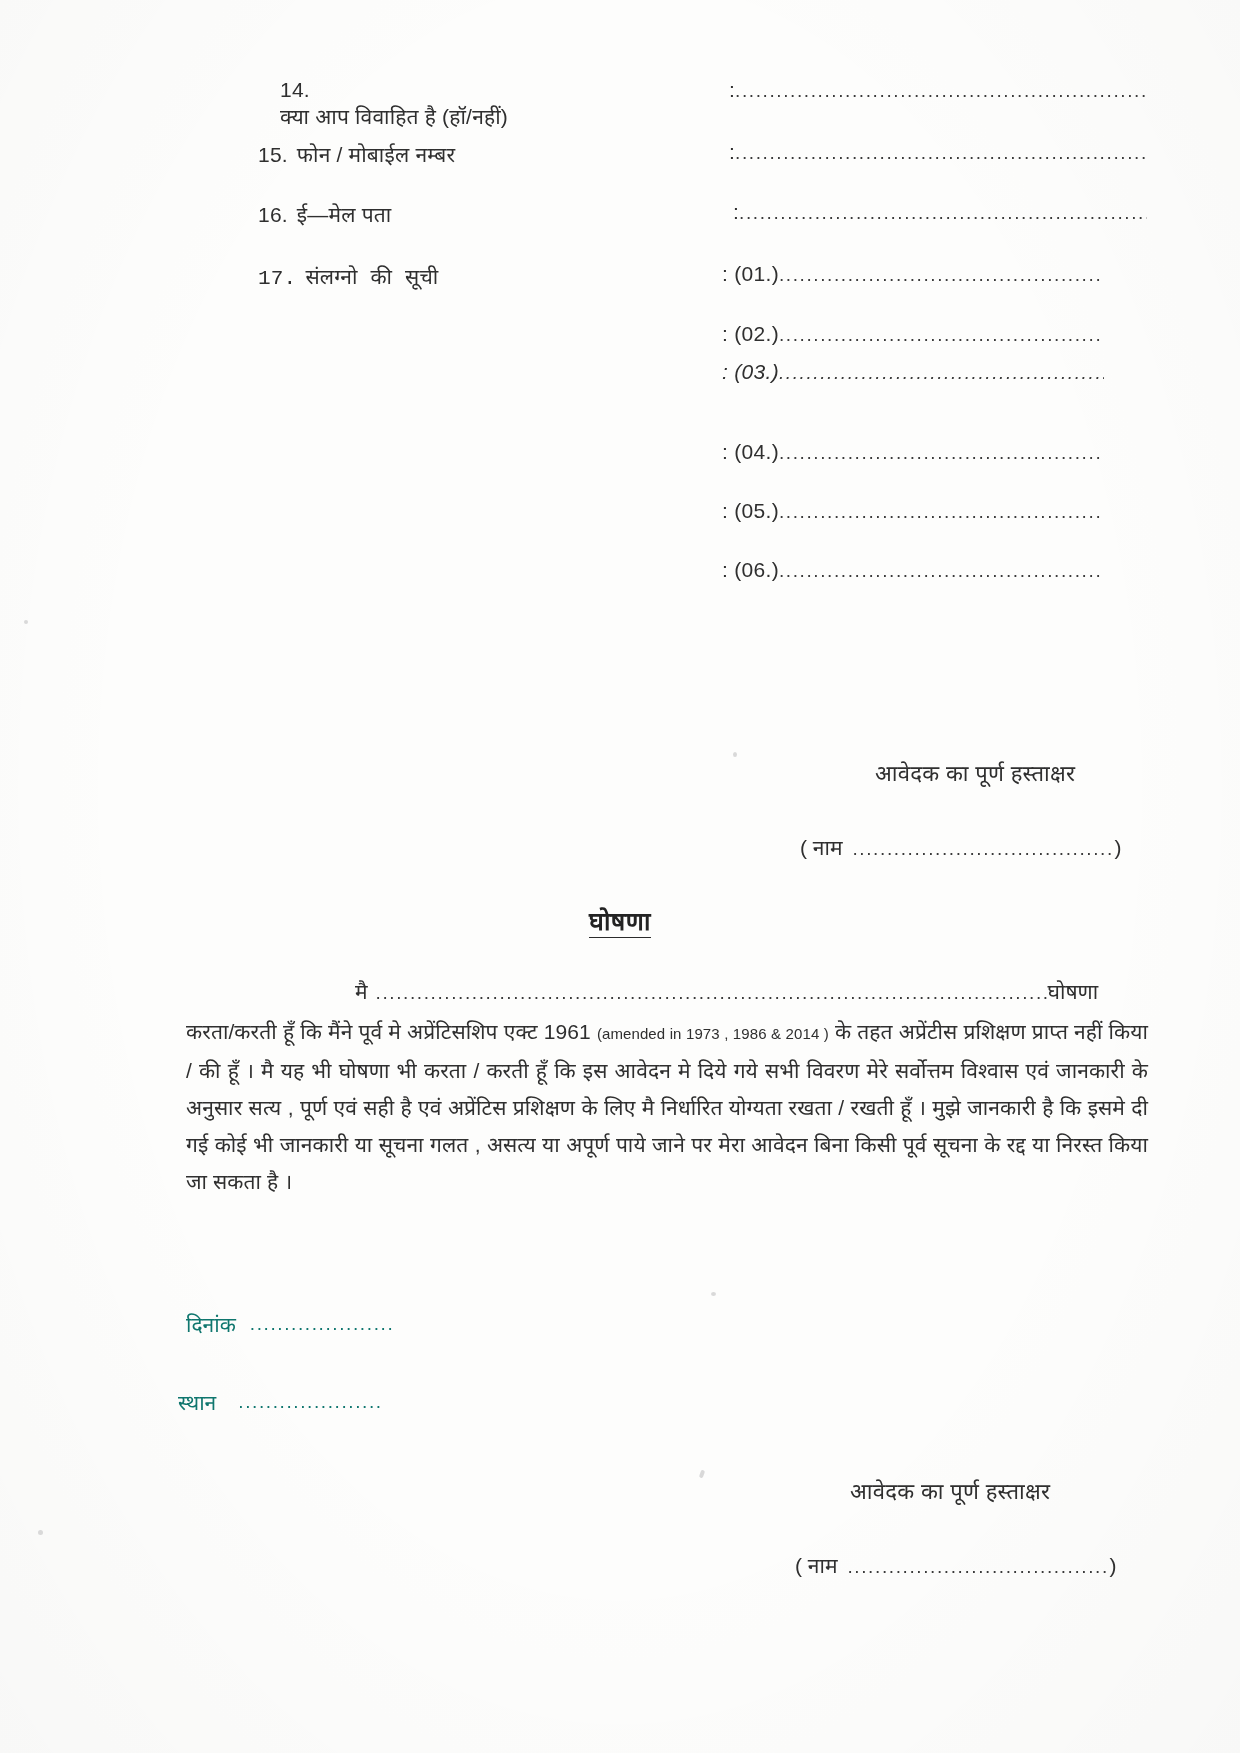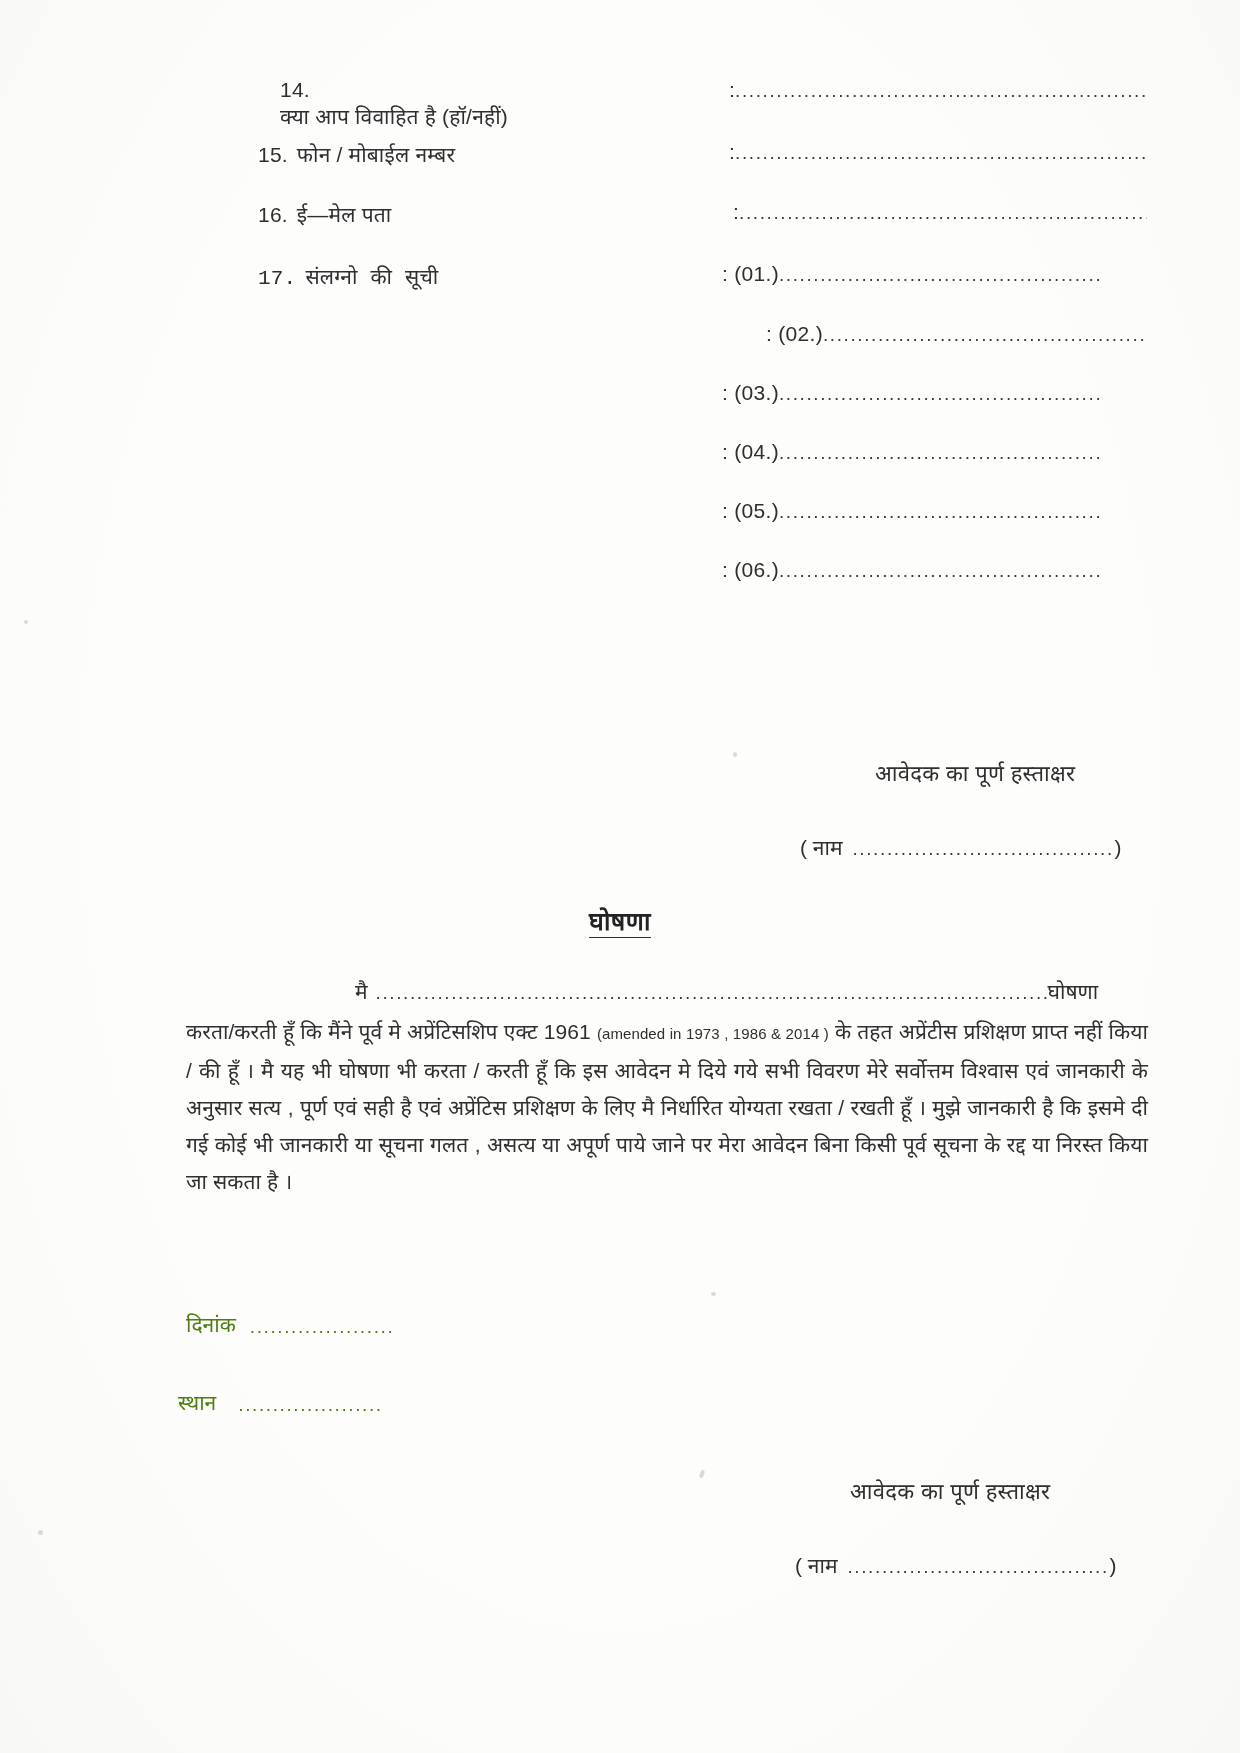--- a/index.html
+++ b/index.html
@@ -122,23 +122,23 @@
     letter-spacing: 0.1px;
   }
   .decl-body .en {
     font-size: 15px;
   }
 
   
   .meta-row {
     position: absolute;
     display: flex;
-    align-items: flex-end;
-    font-size: 21px;
-    color: #4d7c0f;
+    align-items: center;
+    font-size: 21px;
+    color: #0f766e;
   }
   .meta-dots {
     display: inline-block;
     overflow: hidden;
     white-space: nowrap;
     letter-spacing: 1.6px;
     font-size: 19px;
   }
 
   
@@ -184,25 +184,25 @@
 
     <div class="field-row" style="left:258px; top:262px;font-family:Liberation Mono, monospace;">
       <span class="field-label">17.</span>
       <span class="field-label" style="margin-left:9px;">संलग्नो की सूची</span>
     </div>
 
     <div class="attach-row" style="left:722px; top:262px; width:420px;">
       <span class="attach-num">: (01.)</span>
       <span class="dotfill" style="width:325px;">......................................................................</span>
     </div>
-    <div class="attach-row" style="left:722px; top:322px; width:420px;margin-left:44px;">
+    <div class="attach-row" style="left:722px; top:322px; width:420px;">
       <span class="attach-num">: (02.)</span>
       <span class="dotfill" style="width:325px;">......................................................................</span>
     </div>
-    <div class="attach-row" style="left:722px; top:381px; width:420px;">
+    <div class="attach-row" style="left:722px; top:360px; width:420px;font-style:italic;">
       <span class="attach-num">: (03.)</span>
       <span class="dotfill" style="width:325px;">......................................................................</span>
     </div>
     <div class="attach-row" style="left:722px; top:440px; width:420px;">
       <span class="attach-num">: (04.)</span>
       <span class="dotfill" style="width:325px;">......................................................................</span>
     </div>
     <div class="attach-row" style="left:722px; top:499px; width:420px;">
       <span class="attach-num">: (05.)</span>
       <span class="dotfill" style="width:325px;">......................................................................</span>

